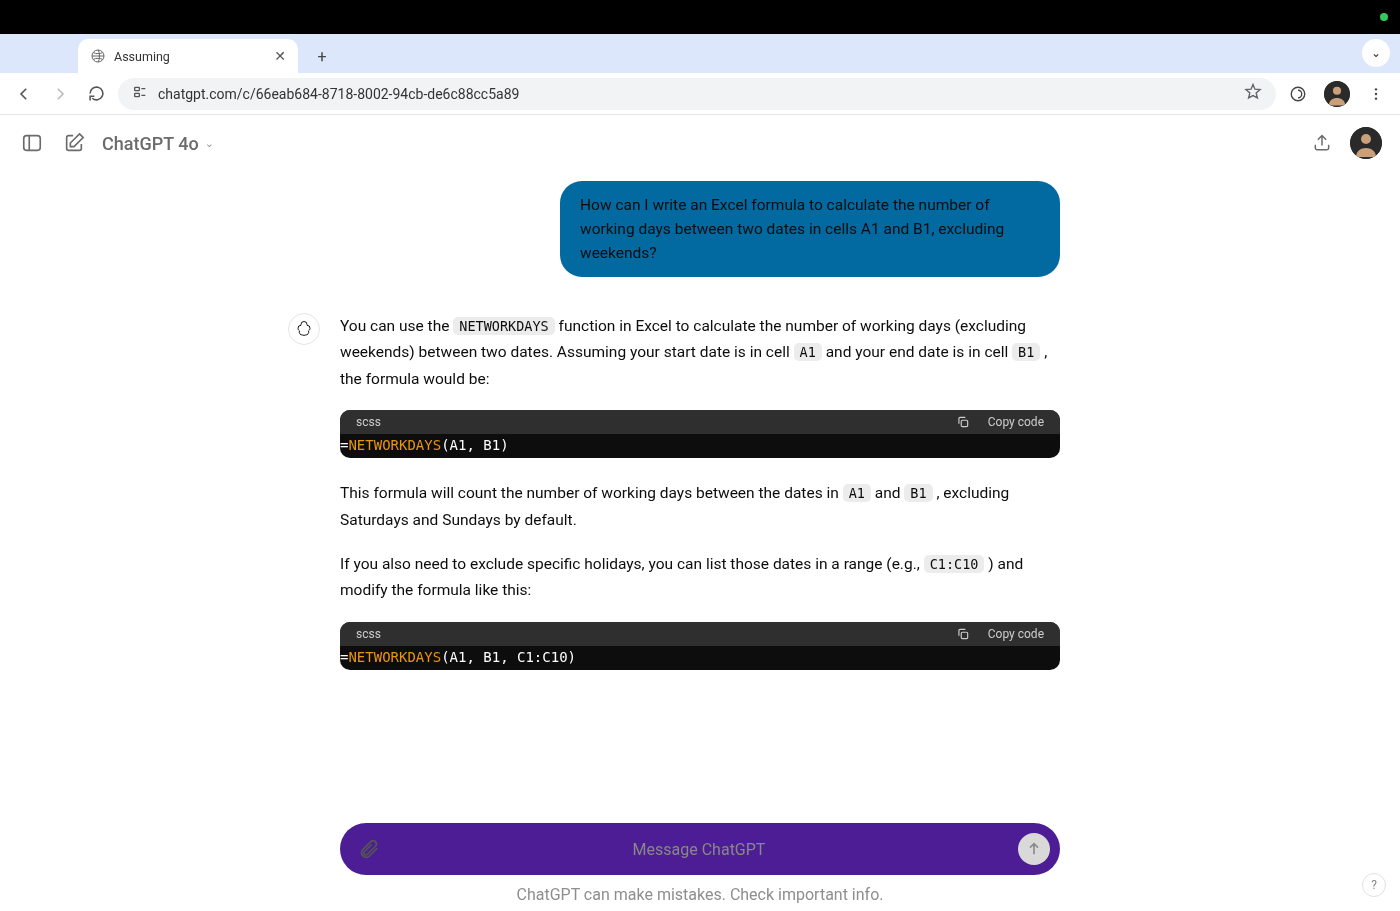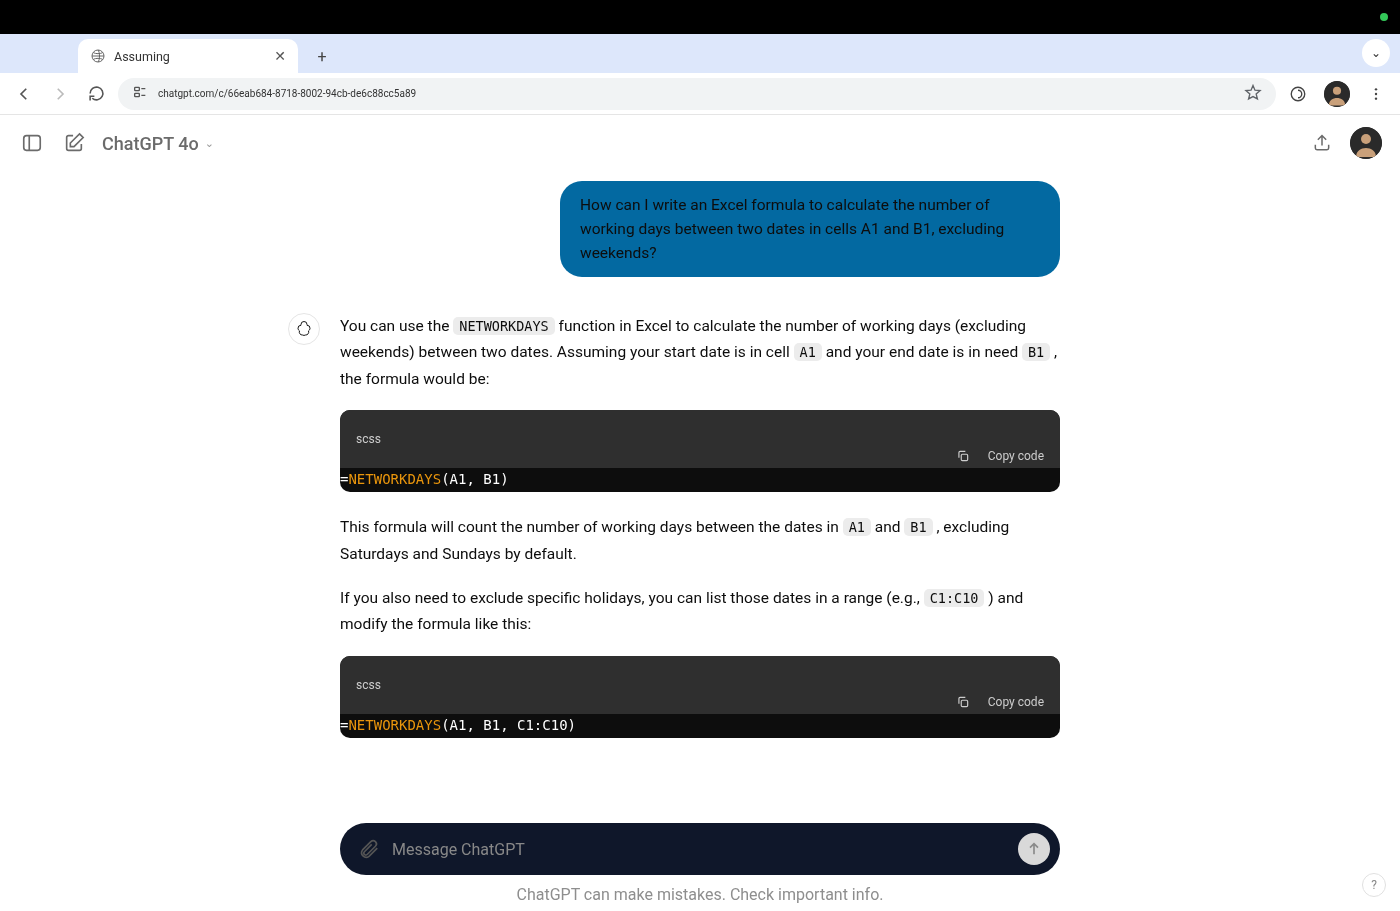--- a/index.html
+++ b/index.html
@@ -16,21 +16,21 @@
   .tab-favicon svg { width: 16px; height: 16px; }
   .tab-title { flex: 1; }
   .tab-close { color: #555; font-size: 14px; cursor: pointer; }
   .new-tab { width: 28px; height: 28px; display: flex; align-items: center; justify-content: center; margin-left: 10px; margin-bottom: 3px; color: #444; font-size: 16px; cursor: pointer; border-radius: 50%; }
   .tab-dropdown { position: absolute; right: 10px; bottom: 6px; width: 28px; height: 28px; background: #fff; border-radius: 50%; display: flex; align-items: center; justify-content: center; font-size: 12px; color: #333; }
   
   
   .browser-toolbar { height: 42px; background: #fff; border-bottom: 1px solid #e5e5e5; display: flex; align-items: center; padding: 0 10px; gap: 8px; }
   .nav-btn { width: 28px; height: 28px; display: flex; align-items: center; justify-content: center; color: #555; cursor: pointer; border-radius: 50%; }
   .nav-btn.disabled { color: #bbb; }
-  .url-bar { flex: 1; height: 32px; background: #f1f3f4; border-radius: 16px; display: flex; align-items: center; padding: 0 14px; gap: 10px; font-size: 10px; color: #333; }
+  .url-bar { flex: 1; height: 32px; background: #f1f3f4; border-radius: 16px; display: flex; align-items: center; padding: 0 14px; gap: 10px; font-size: 14px; color: #333; }
   .url-icon { color: #555; font-size: 12px; }
   .url-text { flex: 1; }
   .toolbar-right { display: flex; align-items: center; gap: 12px; }
   .toolbar-icon { width: 28px; height: 28px; display: flex; align-items: center; justify-content: center; color: #444; cursor: pointer; }
   .avatar-small { width: 26px; height: 26px; border-radius: 50%; background: #333; overflow: hidden; display:flex; align-items:center; justify-content:center;}
   .avatar-small svg { width:26px; height:26px; }
   
   
   .app-header { height: 56px; display: flex; align-items: center; padding: 0 18px; gap: 14px; }
   .hdr-icon { width: 28px; height: 28px; display: flex; align-items: center; justify-content: center; color: #6b6b6b; cursor: pointer; }
@@ -49,29 +49,29 @@
   
   .assistant-msg { display: flex; gap: 20px; position: relative; }
   .assistant-avatar { width: 32px; height: 32px; border: 1px solid #e5e5e5; border-radius: 50%; display: flex; align-items: center; justify-content: center; flex-shrink: 0; position: absolute; left: -52px; top: 0; }
   .assistant-avatar svg { width: 18px; height: 18px; }
   .assistant-body { font-size: 15.5px; line-height: 1.7; color: #0d0d0d; }
   .assistant-body p { margin-bottom: 18px; }
   .inline-code { background: #ececec; padding: 1px 6px; border-radius: 5px; font-family: ui-monospace, "SF Mono", Menlo, Consolas, monospace; font-size: 13.5px; }
   
   .code-block { background: #0d0d0d; border-radius: 10px; margin-bottom: 22px; overflow: hidden; }
   .code-header { background: #2f2f2f; color: #cdcdcd; font-size: 12px; padding: 2px 16px; display: flex; justify-content: space-between; align-items: center; }
-  .copy-btn { display: flex; align-items: center; gap: 18px; cursor: pointer; color:#cdcdcd;margin-top:34px; }
+  .copy-btn { display: flex; align-items: center; gap: 18px; cursor: pointer; color:#cdcdcd; }
   .code-content { font-family: ui-monospace, "SF Mono", Menlo, Consolas, monospace; font-size: 14px; color: #fff; }
   .tok-eq { color: #fff; }
   .tok-fn { color: #e9950c; }
   .tok-args { color: #fff; }
   
   
   .composer-wrap { height: 98px; display: flex; flex-direction: column; align-items: center; padding-top: 10px; }
-  .composer { width: 720px; height: 52px; background: #0f172a; border-radius: 26px; display: flex; align-items: center; padding: 0 10px 0 18px; gap: 12px; }
+  .composer { width: 720px; height: 52px; background: #4c1d95; border-radius: 26px; display: flex; align-items: center; padding: 0 10px 0 18px; gap: 12px; text-align: center; }
   .attach-btn { color: #555; cursor: pointer; display:flex; }
   .composer-input { flex: 1; font-size: 16px; color: #888; }
   .send-btn { width: 32px; height: 32px; border-radius: 50%; background: #d9d9d9; display: flex; align-items: center; justify-content: center; color: #8a8a8a; }
   .footer-note { font-size: 16px; color: #8e8e8e; margin-top: 10px; }
   
   .help-btn { position: fixed; right: 14px; bottom: 14px; width: 24px; height: 24px; border: 1px solid #e0e0e0; border-radius: 50%; display: flex; align-items: center; justify-content: center; font-size: 12px; color: #888; background: #fff; cursor: pointer; }
 </style>
 </head>
 <body>
 
@@ -188,21 +188,21 @@
     </div>
 
     <div class="assistant-msg">
       <div class="assistant-avatar">
         <svg viewBox="0 0 24 24" fill="none" stroke="#000" stroke-width="1.2">
             <path d="M12 2a4 4 0 0 1 4 4v1a4 4 0 0 1 4 4 4 4 0 0 1-2 3.5A4 4 0 0 1 14 20a4 4 0 0 1-4 0 4 4 0 0 1-4-5.5A4 4 0 0 1 4 11a4 4 0 0 1 4-4V6a4 4 0 0 1 4-4z"></path>
           </svg>
       </div>
       <div class="assistant-body">
         <p>
-          <span>You can use the </span><code class="inline-code">NETWORKDAYS</code><span> function in Excel to calculate the number of working days (excluding weekends) between two dates. Assuming your start date is in cell </span><code class="inline-code">A1</code><span> and your end date is in need </span><code class="inline-code">B1</code><span> , the formula would be:</span>
+          <span>You can use the </span><code class="inline-code">NETWORKDAYS</code><span> function in Excel to calculate the number of working days (excluding weekends) between two dates. Assuming your start date is in cell </span><code class="inline-code">A1</code><span> and your end date is in cell </span><code class="inline-code">B1</code><span> , the formula would be:</span>
         </p>
 
         <div class="code-block">
           <div class="code-header">
             <span>scss</span>
             <span class="copy-btn">
               <svg width="14" height="14" viewBox="0 0 24 24" fill="none" stroke="currentColor" stroke-width="2">
                   <rect x="9" y="9" width="11" height="11" rx="2"></rect>
                   <path d="M5 15V6a2 2 0 0 1 2-2h9"></path>
                 </svg>

